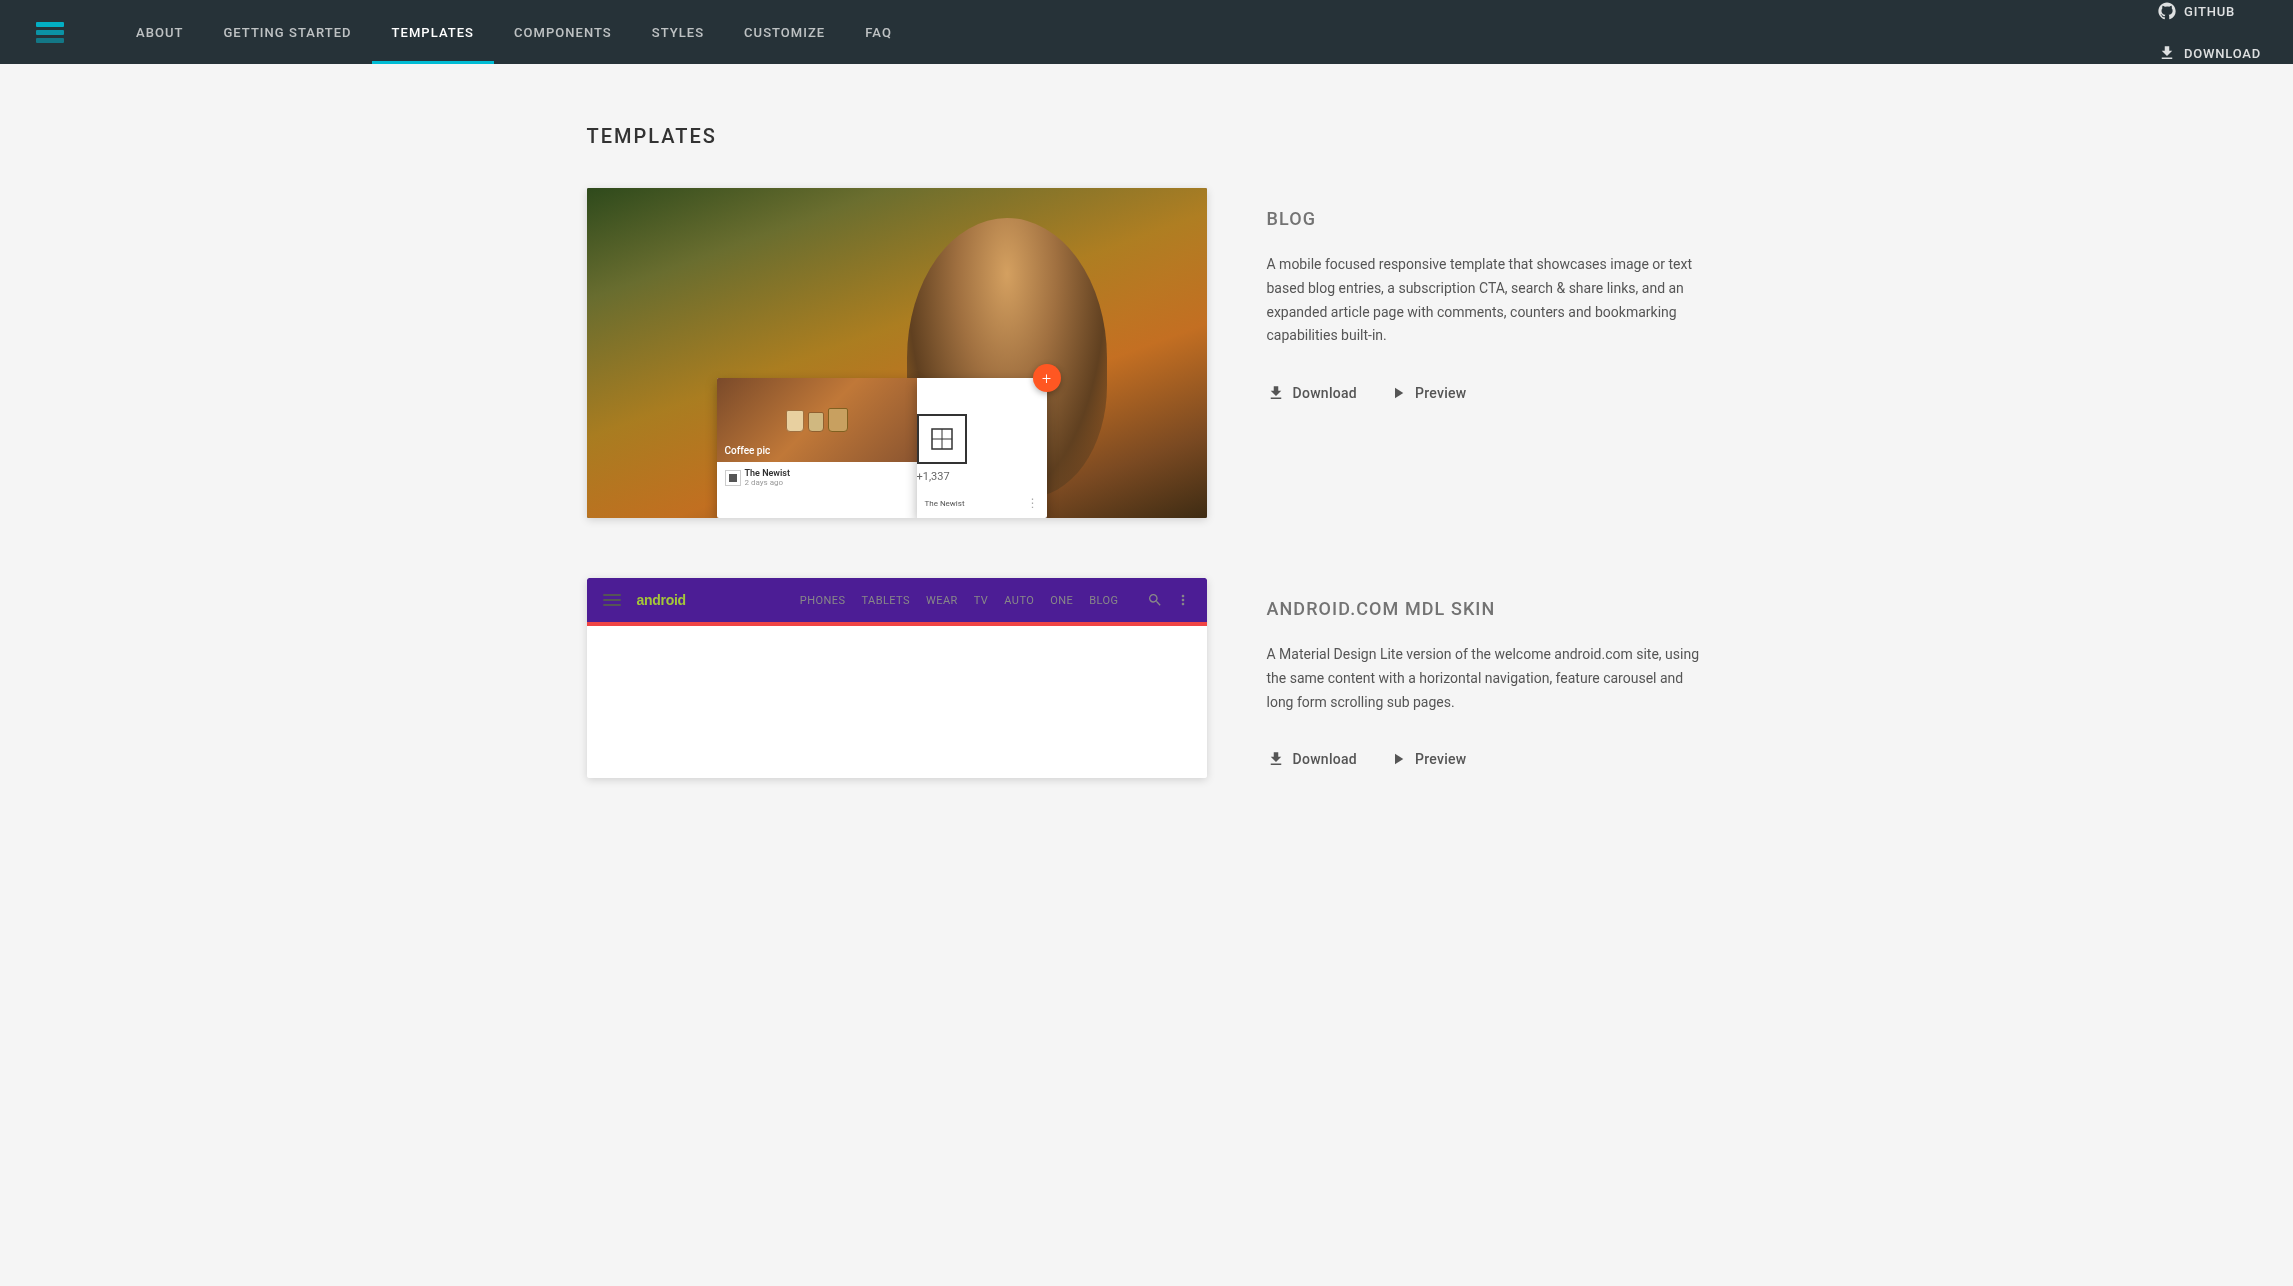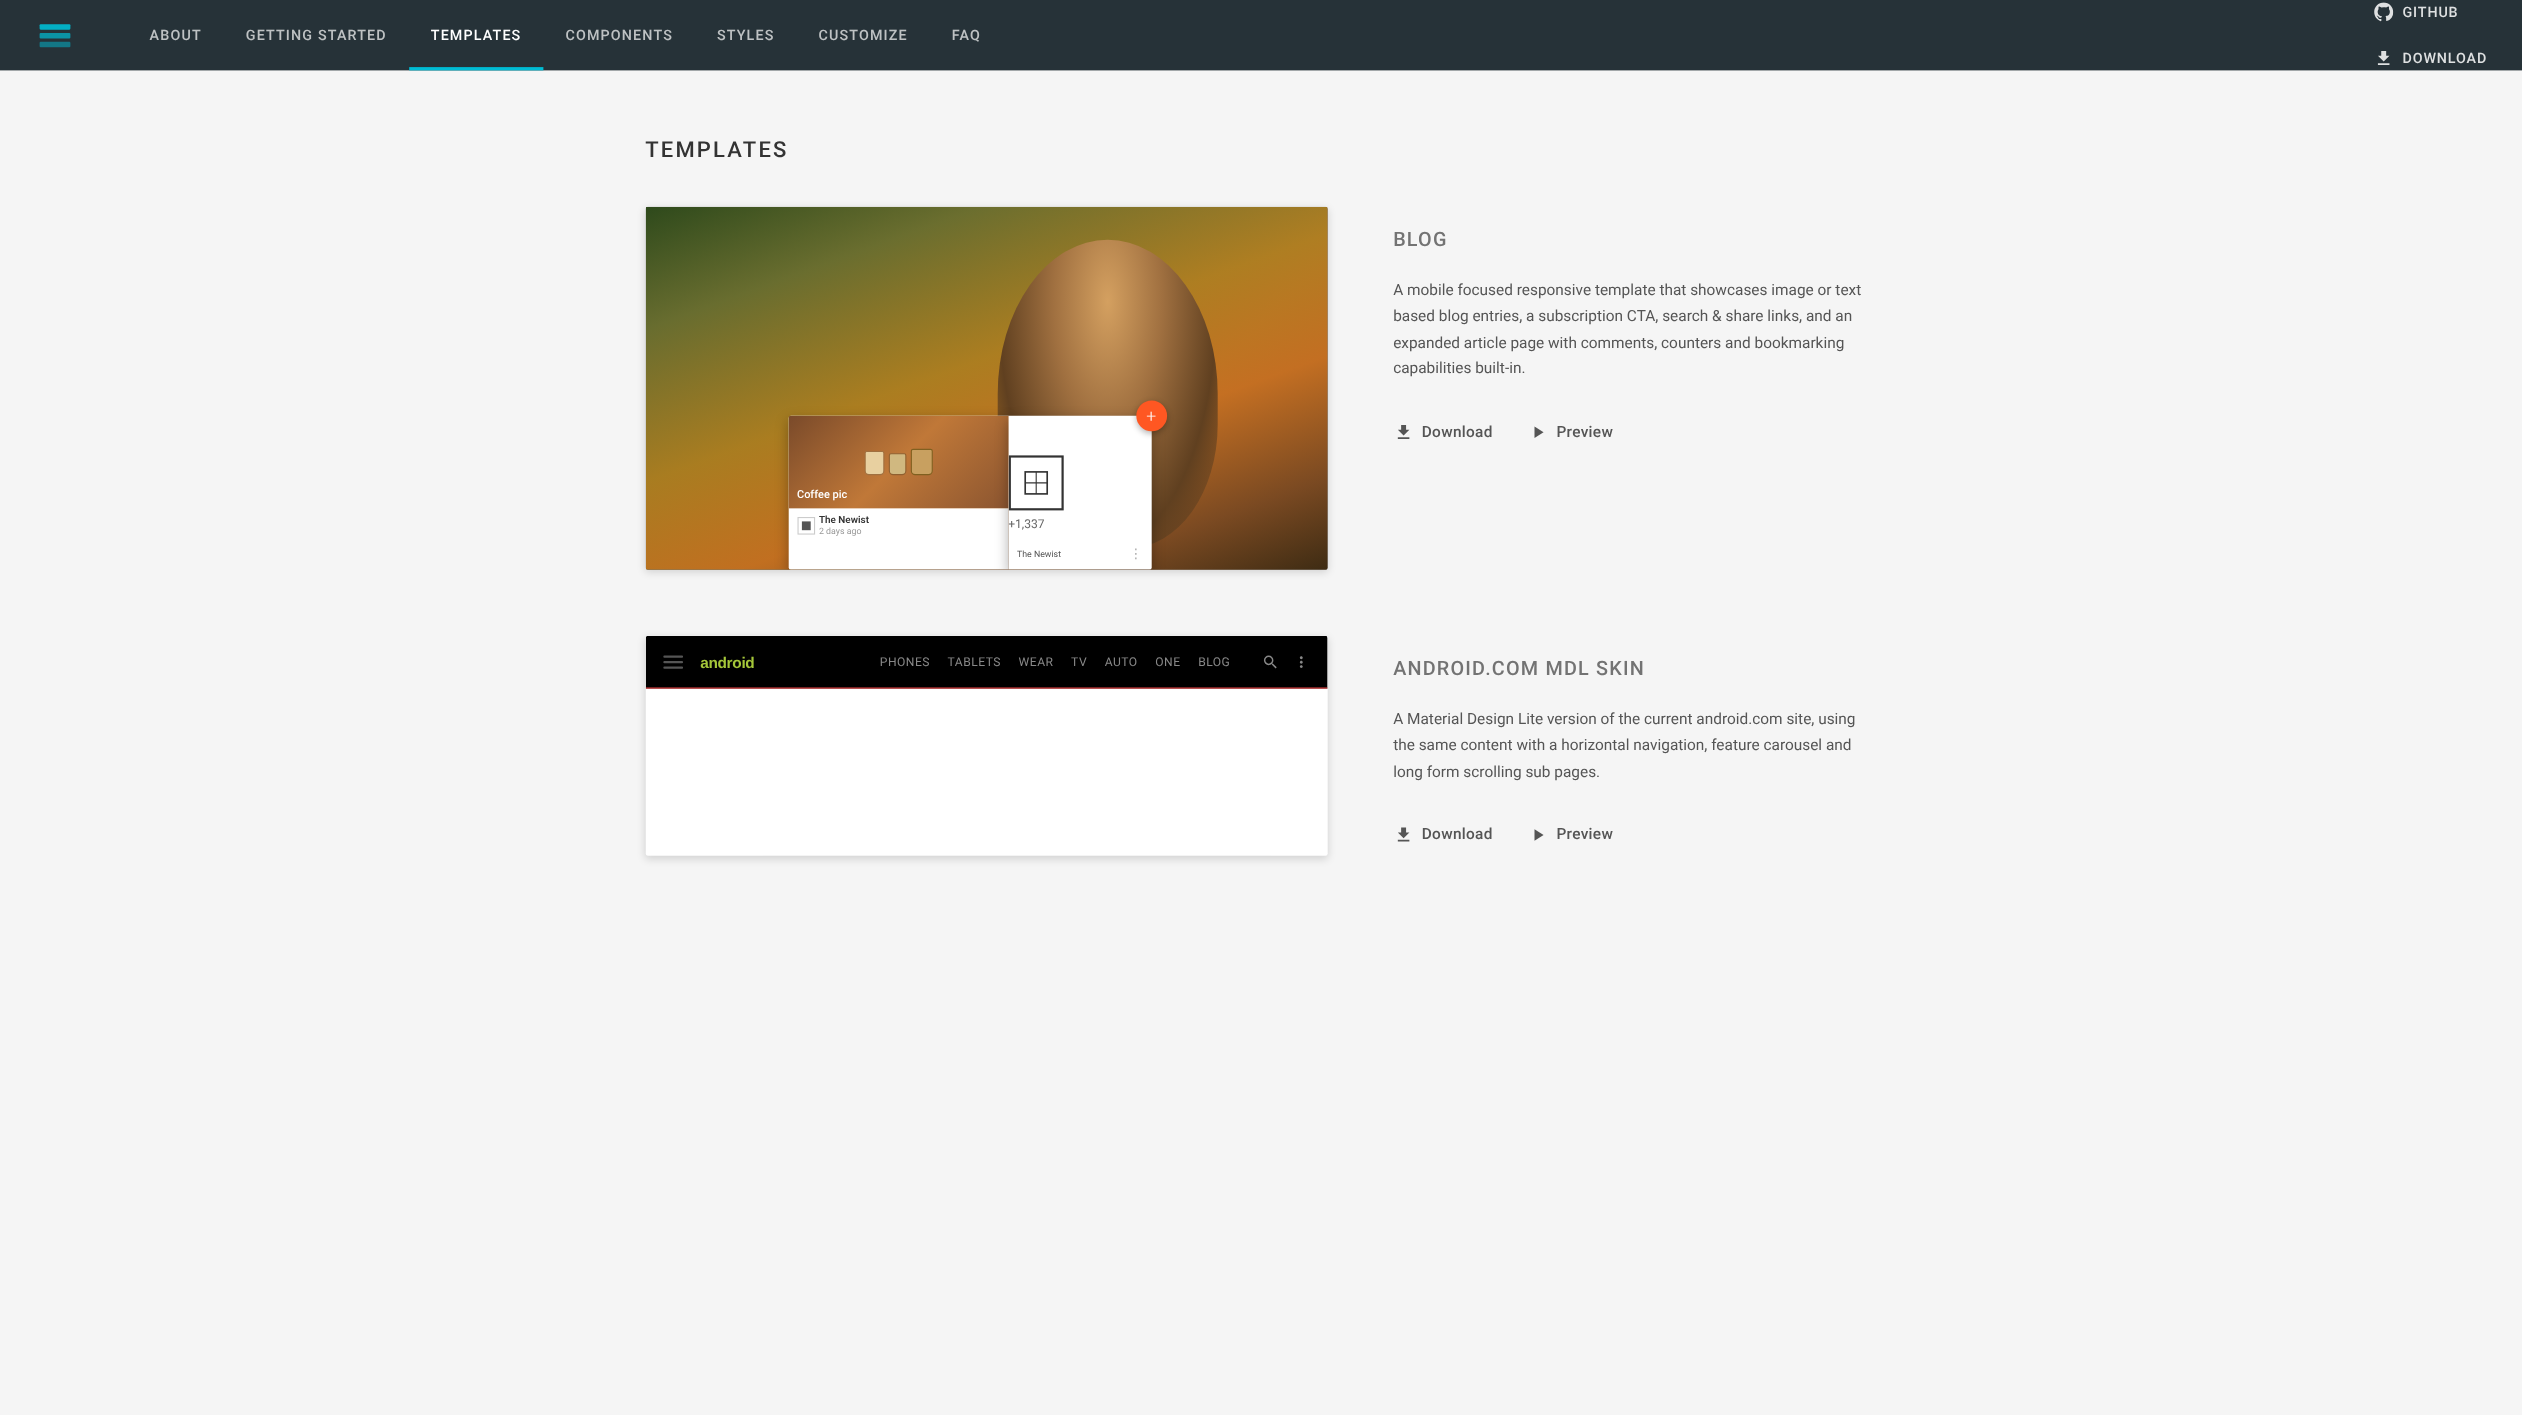--- a/index.html
+++ b/index.html
@@ -264,22 +264,22 @@
       width: 620px;
       height: 200px;
       background: #fff;
       border-radius: 2px;
       overflow: hidden;
       box-shadow: 0 2px 8px rgba(0,0,0,0.1);
       position: relative;
     }
     .android-nav-bar {
       height: 48px;
-      background: #000000;
-      border-bottom: 1px solid #ef4444;
+      background: #4c1d95;
+      border-bottom: 4px solid #ef4444;
       display: flex;
       align-items: center;
       padding: 0 16px;
       gap: 16px;
     }
     .android-hamburger {
       display: flex;
       flex-direction: column;
       gap: 3px;
       width: 18px;
@@ -477,21 +477,21 @@
                 <path d="M12 8c1.1 0 2-.9 2-2s-.9-2-2-2-2 .9-2 2 .9 2 2 2zm0 2c-1.1 0-2 .9-2 2s.9 2 2 2 2-.9 2-2-.9-2-2-2zm0 6c-1.1 0-2 .9-2 2s.9 2 2 2 2-.9 2-2-.9-2-2-2z"></path>
               </svg>
           </div>
         </div>
 
       </div>
     </div>
 
     <div class="template-info">
       <h2 class="template-name">ANDROID.COM MDL SKIN</h2>
-      <p class="template-desc">A Material Design Lite version of the current android.com site, using the same content with a horizontal navigation, feature carousel and long form scrolling sub pages.</p>
+      <p class="template-desc">A Material Design Lite version of the welcome android.com site, using the same content with a horizontal navigation, feature carousel and long form scrolling sub pages.</p>
       <div class="template-actions">
         <a class="btn-download">
           <svg viewBox="0 0 24 24" xmlns="http://www.w3.org/2000/svg">
             <path d="M19 9h-4V3H9v6H5l7 7 7-7zM5 18v2h14v-2H5z"></path>
           </svg>
           <span>Download</span>
         </a>
         <a class="btn-preview">
           <svg viewBox="0 0 24 24" xmlns="http://www.w3.org/2000/svg">
             <path d="M8 5v14l11-7z"></path>

